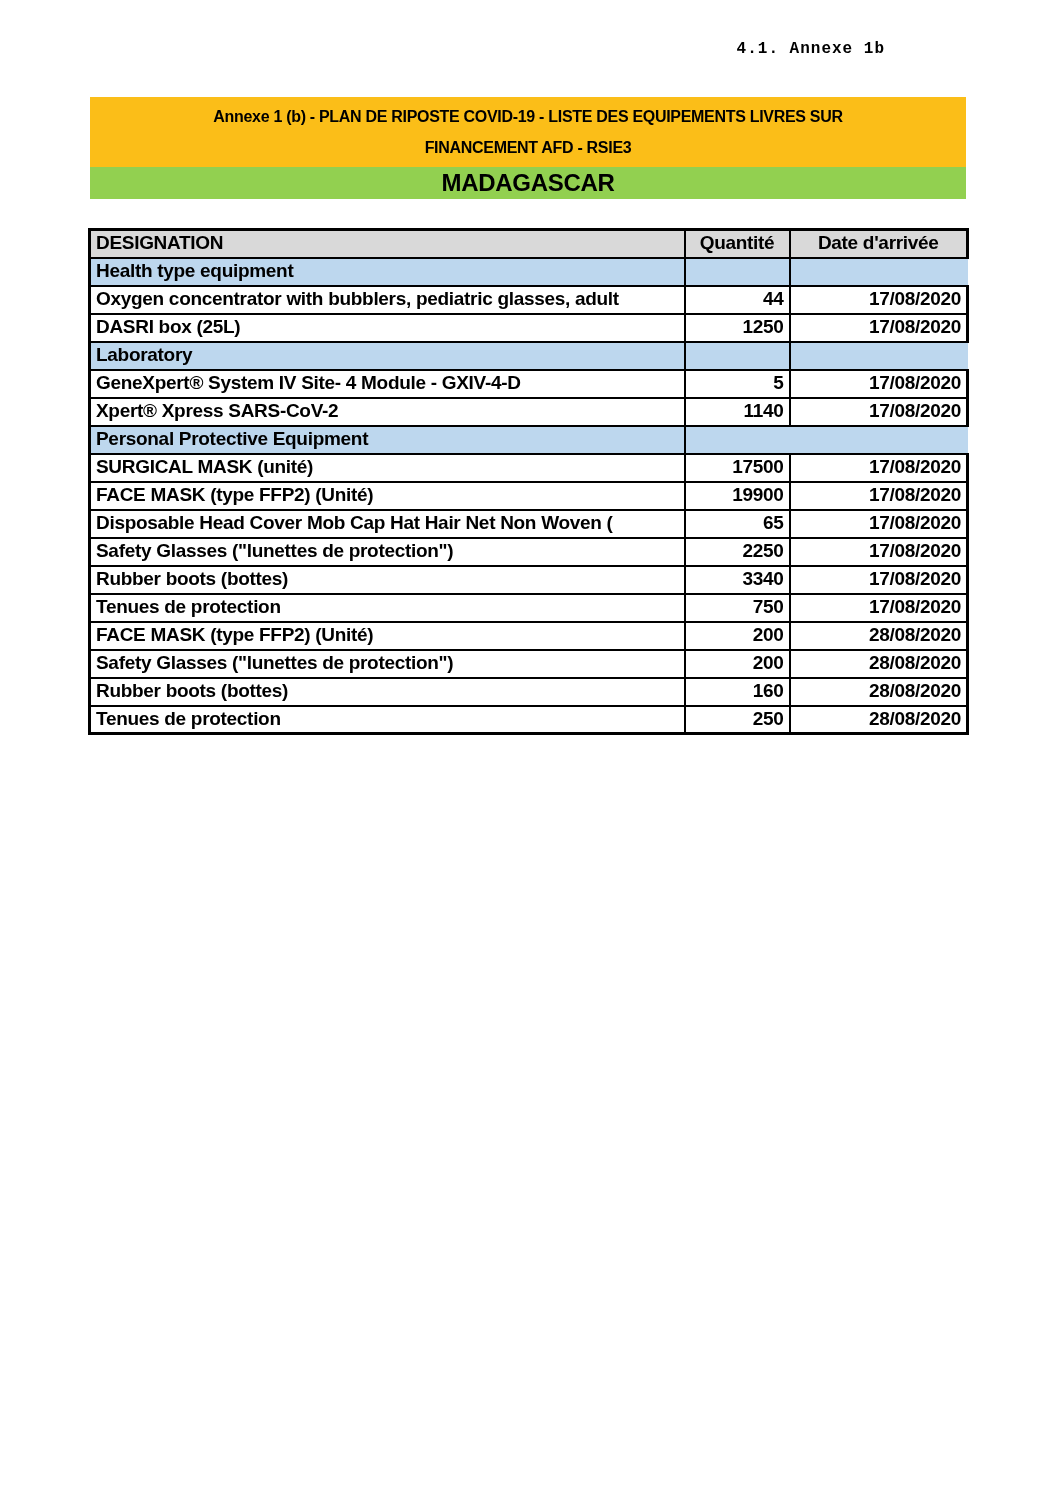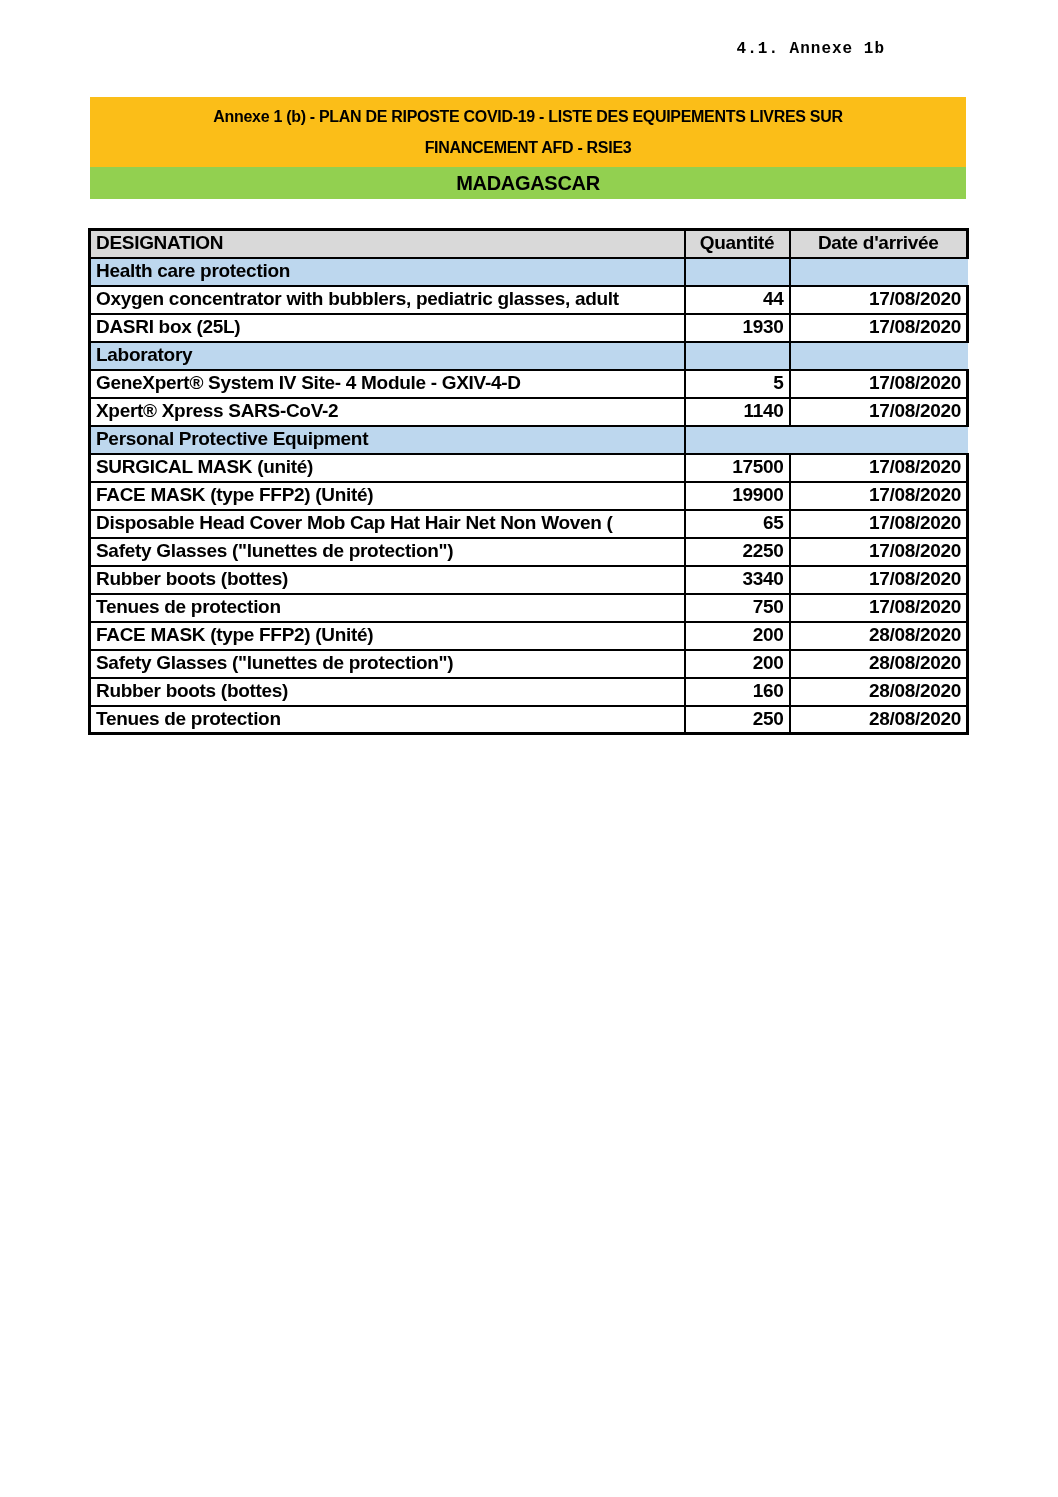--- a/index.html
+++ b/index.html
@@ -38,21 +38,21 @@
     font-weight: bold;
     line-height: 31px;
     letter-spacing: -0.3px;
     padding: 2px 8px;
   }
   .banner-country {
     width: 100%;
     height: 32px;
     background: #92D050;
     text-align: center;
-    font-size: 20px;
+    font-size: 24px;
     font-weight: bold;
     line-height: 32px;
     letter-spacing: -0.3px;
   }
   .table-wrap {
     position: absolute;
     left: 88px; top: 228px;
     width: 878px;
   }
   table.equip {
@@ -106,32 +106,32 @@
     </colgroup>
     <thead>
       <tr>
         <th class="h-designation">DESIGNATION</th>
         <th class="h-quantity">Quantité</th>
         <th class="h-date">Date d'arrivée</th>
       </tr>
     </thead>
     <tbody>
         <tr class="section-row">
-          <td class="section-label-cell">Health care protection</td>
+          <td class="section-label-cell">Health type equipment</td>
           <td></td>
           <td></td>
         </tr>
         <tr class="item-row">
           <td class="designation-cell">Oxygen concentrator with bubblers, pediatric glasses, adult</td>
           <td class="quantity-cell">44</td>
           <td class="date-cell">17/08/2020</td>
         </tr>
         <tr class="item-row">
           <td class="designation-cell">DASRI box (25L)</td>
-          <td class="quantity-cell">1930</td>
+          <td class="quantity-cell">1250</td>
           <td class="date-cell">17/08/2020</td>
         </tr>
         <tr class="section-row">
           <td class="section-label-cell">Laboratory</td>
           <td></td>
           <td></td>
         </tr>
         <tr class="item-row">
           <td class="designation-cell">GeneXpert® System IV Site- 4 Module - GXIV-4-D</td>
           <td class="quantity-cell">5</td>

